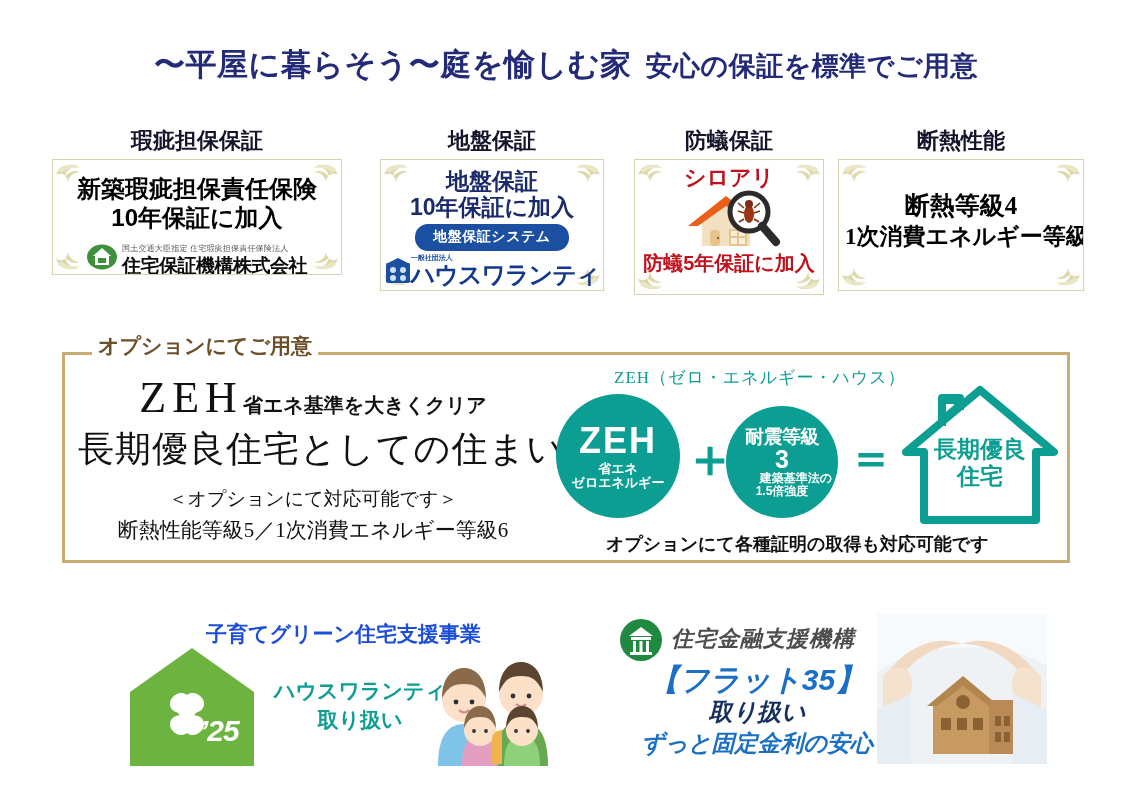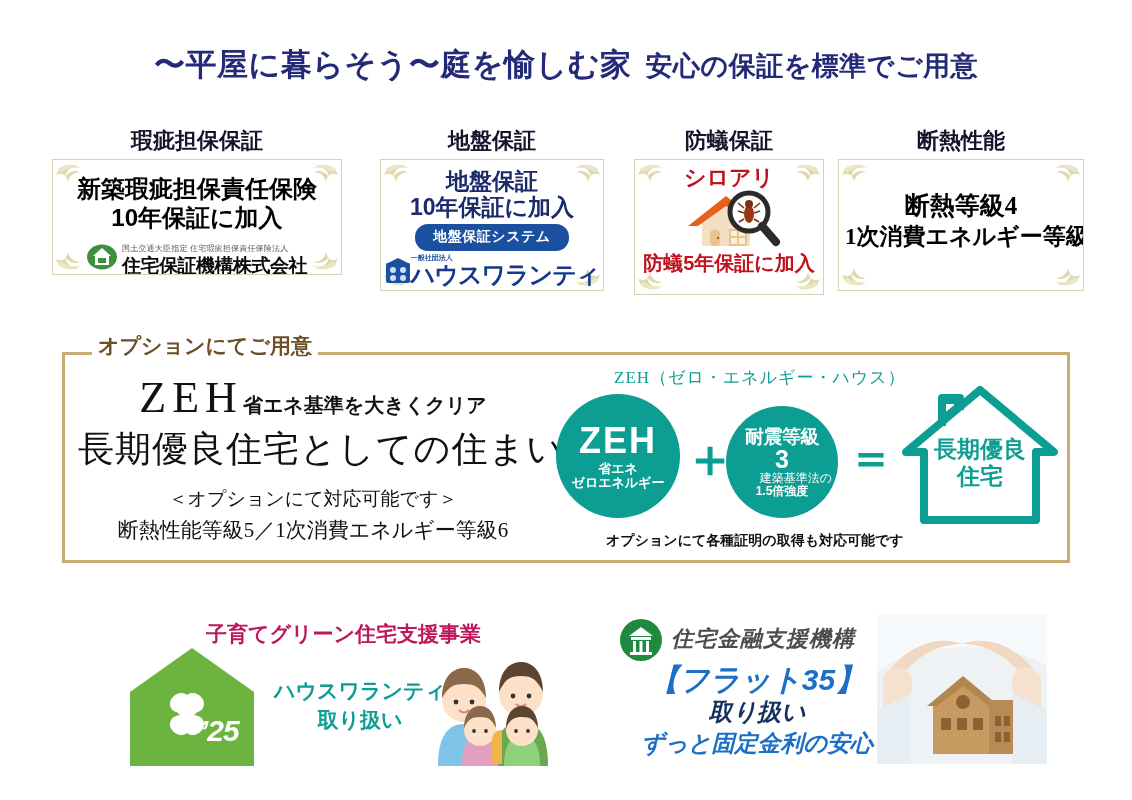--- a/index.html
+++ b/index.html
@@ -82,39 +82,39 @@
     display:flex;flex-direction:column;align-items:center;justify-content:center;
     text-align:center;line-height:1.06;
   }
   #circ-zeh{left:0px;top:28px;width:124px;height:124px;}
   #circ-zeh .c-big{font-size:36px;font-weight:bold;letter-spacing:2px;}
   #circ-zeh .c-s1{font-size:13px;font-weight:bold;margin-top:2px;}
   #circ-zeh .c-s2{font-size:13px;font-weight:bold;}
   #circ-tai{left:170px;top:40px;width:112px;height:112px;}
   #circ-tai .t-1{font-size:19px;font-weight:bold;letter-spacing:-.5px;}
   #circ-tai .t-2{font-size:25px;font-weight:bold;line-height:1;}
-  #circ-tai .t-3{font-size:12px;font-weight:normal;padding-left:28px;}
+  #circ-tai .t-3{font-size:12px;font-weight:bold;padding-left:28px;}
   #circ-tai .t-4{font-size:12px;font-weight:bold;}
   .op{position:absolute;color:#0d9e93;font-weight:bold;}
   #op-plus{left:128px;top:66px;font-size:52px;line-height:1;}
   #op-eq{left:292px;top:68px;font-size:46px;line-height:1;}
   #house-wrap{position:absolute;left:340px;top:14px;width:168px;height:150px;}
   #house-wrap svg{position:absolute;left:0;top:0;}
   #house-label{position:absolute;left:0;top:56px;width:168px;text-align:center;
     color:#0d9e93;font-weight:bold;font-size:23px;line-height:27px;}
-  .zeh-foot{position:absolute;left:50px;top:166px;font-size:14px;font-weight:bold;
+  .zeh-foot{position:absolute;left:50px;top:166px;font-size:18px;font-weight:bold;
     color:#111;white-space:nowrap;}
 
   
   #promo-green{position:absolute;left:128px;top:620px;width:420px;height:160px;}
   #gh-logo{position:absolute;left:0;top:26px;width:128px;height:122px;}
   #gh-25{position:absolute;left:72px;top:94px;color:#fff;font-size:30px;font-weight:bold;
     font-style:italic;letter-spacing:-1px;}
   #gh-title{position:absolute;left:78px;top:0px;font-size:21px;font-weight:bold;
-    color:#be185d;white-space:nowrap;}
+    color:#1d4ed8;white-space:nowrap;}
   #gh-sub{position:absolute;left:142px;top:56px;width:180px;text-align:center;
     font-size:21px;font-weight:bold;color:#0d9e93;line-height:29px;}
   #family{position:absolute;left:300px;top:28px;width:128px;height:120px;}
 
   #promo-flat{position:absolute;left:619px;top:612px;width:420px;height:168px;font-style:italic;}
   #jhf-logo{position:absolute;left:0;top:6px;width:44px;height:44px;}
   #jhf-name{position:absolute;left:52px;top:12px;font-size:22px;font-weight:bold;
     color:#4d4d4d;white-space:nowrap;letter-spacing:1px;}
   #flat-35{position:absolute;left:18px;top:48px;width:240px;text-align:center;
     font-size:30px;font-weight:bold;color:#1b6fc4;white-space:nowrap;}

